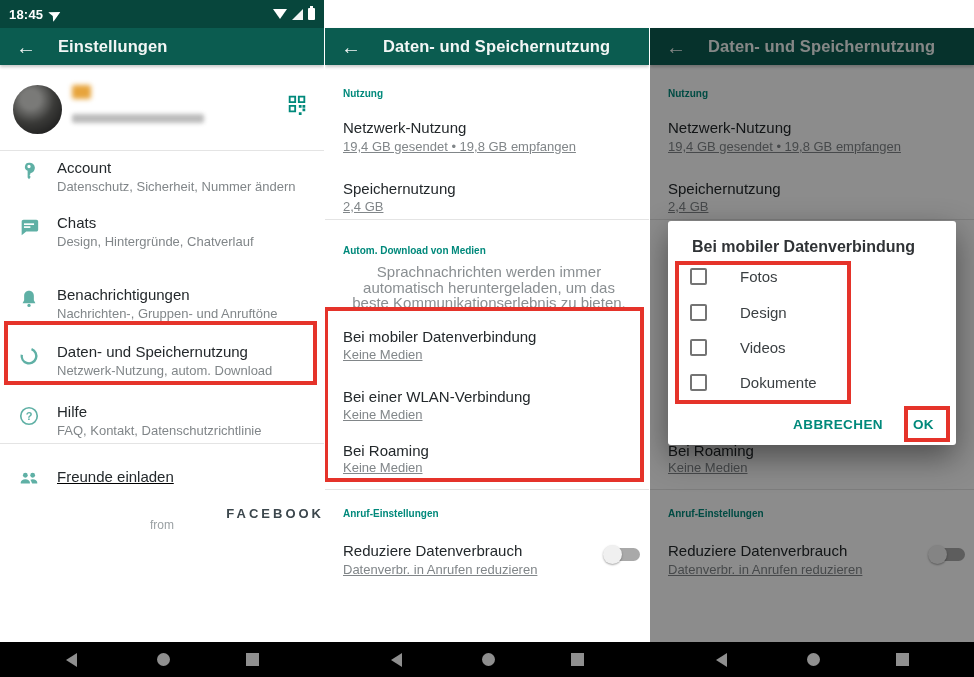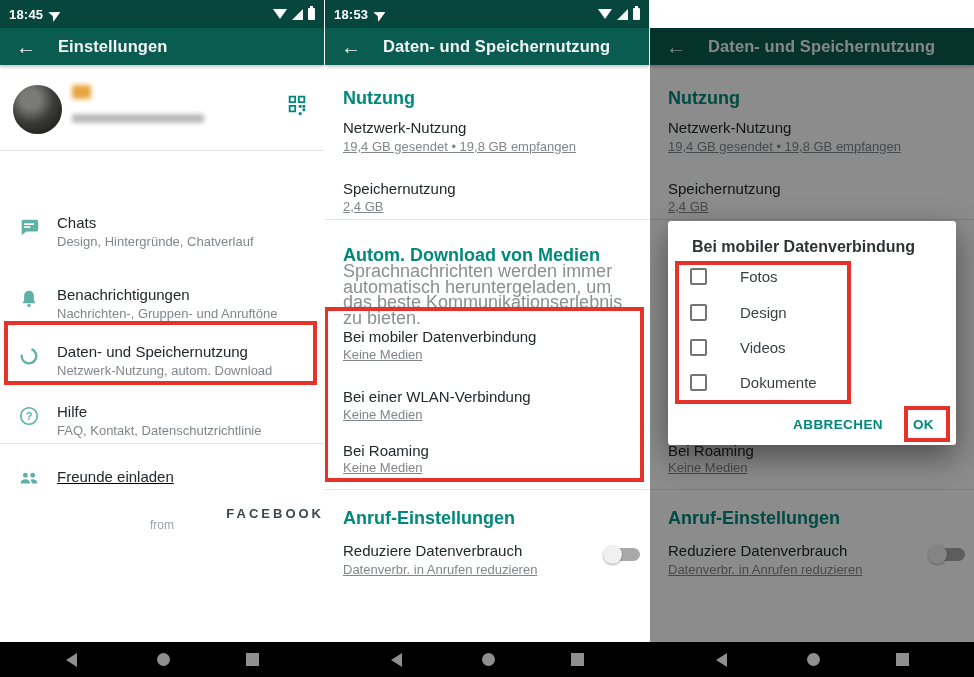--- a/index.html
+++ b/index.html
@@ -46,26 +46,26 @@
 
   .hr{position:absolute;left:0;right:0;height:1px;background:var(--divider);}
 
   .item{position:absolute;left:0;right:0;display:flex;}
   .item .gutter{width:57px;display:flex;justify-content:center;color:var(--icon-teal);padding-top:3px;}
   .item .txt .t{font-size:15px;color:var(--title);line-height:19px;}
   .item .txt .s{font-size:13px;color:var(--sub);line-height:18px;margin-top:1px;}
 
   .plain-t{position:absolute;font-size:15px;color:var(--title);line-height:19px;left:18px;}
   .plain-s{position:absolute;font-size:13px;color:var(--sub);line-height:17px;left:18px;text-decoration:underline;}
-  .sect{position:absolute;left:18px;font-size:18px;font-weight:bold;color:var(--accent);}
+  .sect{position:absolute;left:18px;font-size:10px;font-weight:bold;color:var(--accent);}
 
   .footer-from{position:absolute;left:0;right:0;text-align:center;font-size:12px;color:#9ba1a4;}
   .footer-brand{position:absolute;left:0;right:0;text-align:center;font-size:13px;font-weight:bold;letter-spacing:3px;color:#3c474d;}
 
-  .desc{position:absolute;left:18px;width:292px;font-size:18px;color:#8a8f92;line-height:15.5px;}
+  .desc{position:absolute;left:18px;width:292px;font-size:15px;color:#8a8f92;line-height:15.5px;text-align:center;}
 
   .toggle{position:absolute;width:32px;height:13px;background:#a9a9a9;border-radius:7px;}
   .toggle .thumb{position:absolute;left:-5px;top:-3px;width:19px;height:19px;border-radius:50%;background:#f0f0f0;box-shadow:0 1px 2px rgba(0,0,0,.35);}
 
   .redbox{position:absolute;border:4px solid var(--red);z-index:40;}
 
   .dim{position:absolute;top:28px;left:0;right:0;bottom:0;background:rgba(0,0,0,.45);z-index:10;}
 
   .dialog{position:absolute;left:18px;top:221px;width:288px;height:224px;background:#fff;border-radius:3px;box-shadow:0 12px 32px rgba(0,0,0,.45);z-index:20;}
   .dialog .dtitle{position:absolute;left:24px;top:17px;font-size:16px;font-weight:bold;color:#303336;}
@@ -108,20 +108,31 @@
         </div>
       <div class="emoji-blur"></div>
       <div class="name-blur"></div>
       <div class="qr">
         <svg class="icon-svg" width="22" height="22" viewBox="0 0 24 24" fill="currentColor">
           <path d="M3 3h8v8H3V3zm2 2v4h4V5H5zm8-2h8v8h-8V3zm2 2v4h4V5h-4zM3 13h8v8H3v-8zm2 2v4h4v-4H5zm9-2h3v3h-3v-3zm4 4h3v3h-3v-3zm-4 4h3v3h-3v-3zm4-8h3v3h-3v-3z"></path>
         </svg>
       </div>
       <div class="hr" style="top:85px;"></div>
 
+      <div class="item" style="top:93px;">
+        <div class="gutter">
+          <svg class="icon-svg" width="22" height="22" viewBox="0 0 24 24" fill="currentColor">
+              <path d="M12 2a4.5 4.5 0 0 0-1.5 8.74V18l1.5 2 1.5-2v-1.5l-1-1 1-1v-1.26A4.5 4.5 0 0 0 12 2zm0 2.2a1.8 1.8 0 1 1 0 3.6 1.8 1.8 0 0 1 0-3.6z"></path>
+            </svg>
+        </div>
+        <div class="txt">
+          <div class="t">Account</div>
+          <div class="s">Datenschutz, Sicherheit, Nummer ändern</div>
+        </div>
+      </div>
 
       <div class="item" style="top:148px;">
         <div class="gutter">
           <svg class="icon-svg" width="22" height="22" viewBox="0 0 24 24" fill="currentColor">
               <path d="M4 4h16c1.1 0 2 .9 2 2v9c0 1.1-.9 2-2 2H9l-5 4V6c0-1.1.9-2 2-2z"></path>
               <rect x="6.5" y="8" width="11" height="1.8" fill="#fff"></rect>
               <rect x="6.5" y="11.2" width="7" height="1.8" fill="#fff"></rect>
             </svg>
         </div>
         <div class="txt">
@@ -185,31 +196,20 @@
       </div>
 
       <div class="footer-from" style="top:453px;">from</div>
       <div class="footer-brand" style="top:441px;text-align:right;">FACEBOOK</div>
     </div>
 
     <div class="redbox" style="left:4px;top:321px;width:313px;height:64px;"></div>
   </div>
 
   <div class="panel" id="panel-middle">
-    <div class="statusbar">
-      <div class="sb-left">
-        <span class="time">18:53</span>
-        <span class="plane"></span>
-      </div>
-      <div class="sb-right">
-        <span class="wifi"></span>
-        <span class="signal"></span>
-        <span class="battery"></span>
-      </div>
-    </div>
     <div class="appbar">
       <span class="back">←</span>
       <span class="title">Daten- und Speichernutzung</span>
     </div>
     <div class="content">
       <div class="sect" style="top:23px;">Nutzung</div>
       <div class="plain-t" style="top:53px;">Netzwerk-Nutzung</div>
       <div class="plain-s" style="top:73px;">19,4 GB gesendet • 19,8 GB empfangen</div>
       <div class="plain-t" style="top:114px;">Speichernutzung</div>
       <div class="plain-s" style="top:133px;">2,4 GB</div>

